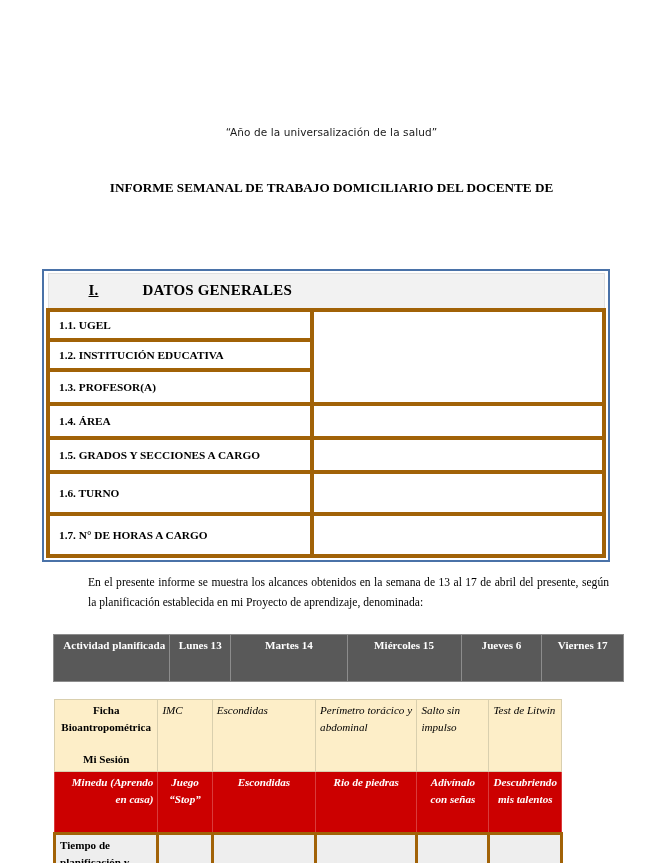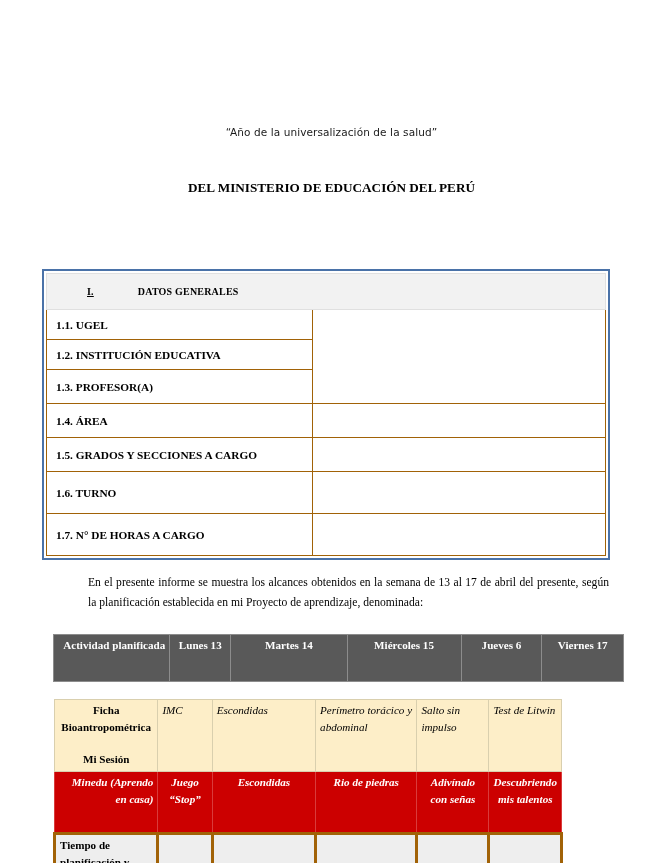--- a/index.html
+++ b/index.html
@@ -65,32 +65,32 @@
     box-sizing: border-box;
     padding: 2px;
   }
   table.dg {
     width: 100%;
     border-collapse: collapse;
     table-layout: fixed;
     background: #fff;
   }
   table.dg td {
-    border: 1px solid #a16207;
+    border: 4px solid #a16207;
     font-size: 11.3px;
     font-weight: bold;
     vertical-align: middle;
     padding: 0 0 0 9px;
     box-sizing: border-box;
   }
   table.dg td.dg-head {
     background: #f2f2f2;
     border: 1px solid #e0e0e0;
     height: 36px;
-    font-size: 10px;
+    font-size: 15px;
     padding-left: 40px;
     letter-spacing: 0.2px;
   }
   table.dg td.dg-head .rn {
     text-decoration: underline;
     margin-right: 44px;
   }
   table.dg td.dg-label { height: 30px; }
   table.dg td.dg-label.tall { height: 34px; }
   table.dg td.dg-label.taller { height: 42px; }
@@ -190,21 +190,21 @@
   .spacer-line { height: 16px; }
 </style>
 </head>
 <body>
 
 <div class="page">
 
   <div class="year-quote">“Año de la universalización de la salud”</div>
 
   <div class="doc-title">
-    <span class="tl">DEL MINISTERIO DE EDUCACIÓN DEL PERÚ</span>
+    <span class="tl">INFORME SEMANAL DE TRABAJO DOMICILIARIO DEL DOCENTE DE</span>
   </div>
 
   <div class="dg-wrap">
     <table class="dg">
       <colgroup>
         <col style="width:47.5%">
         <col style="width:52.5%">
       </colgroup>
       <tbody>
         <tr>

